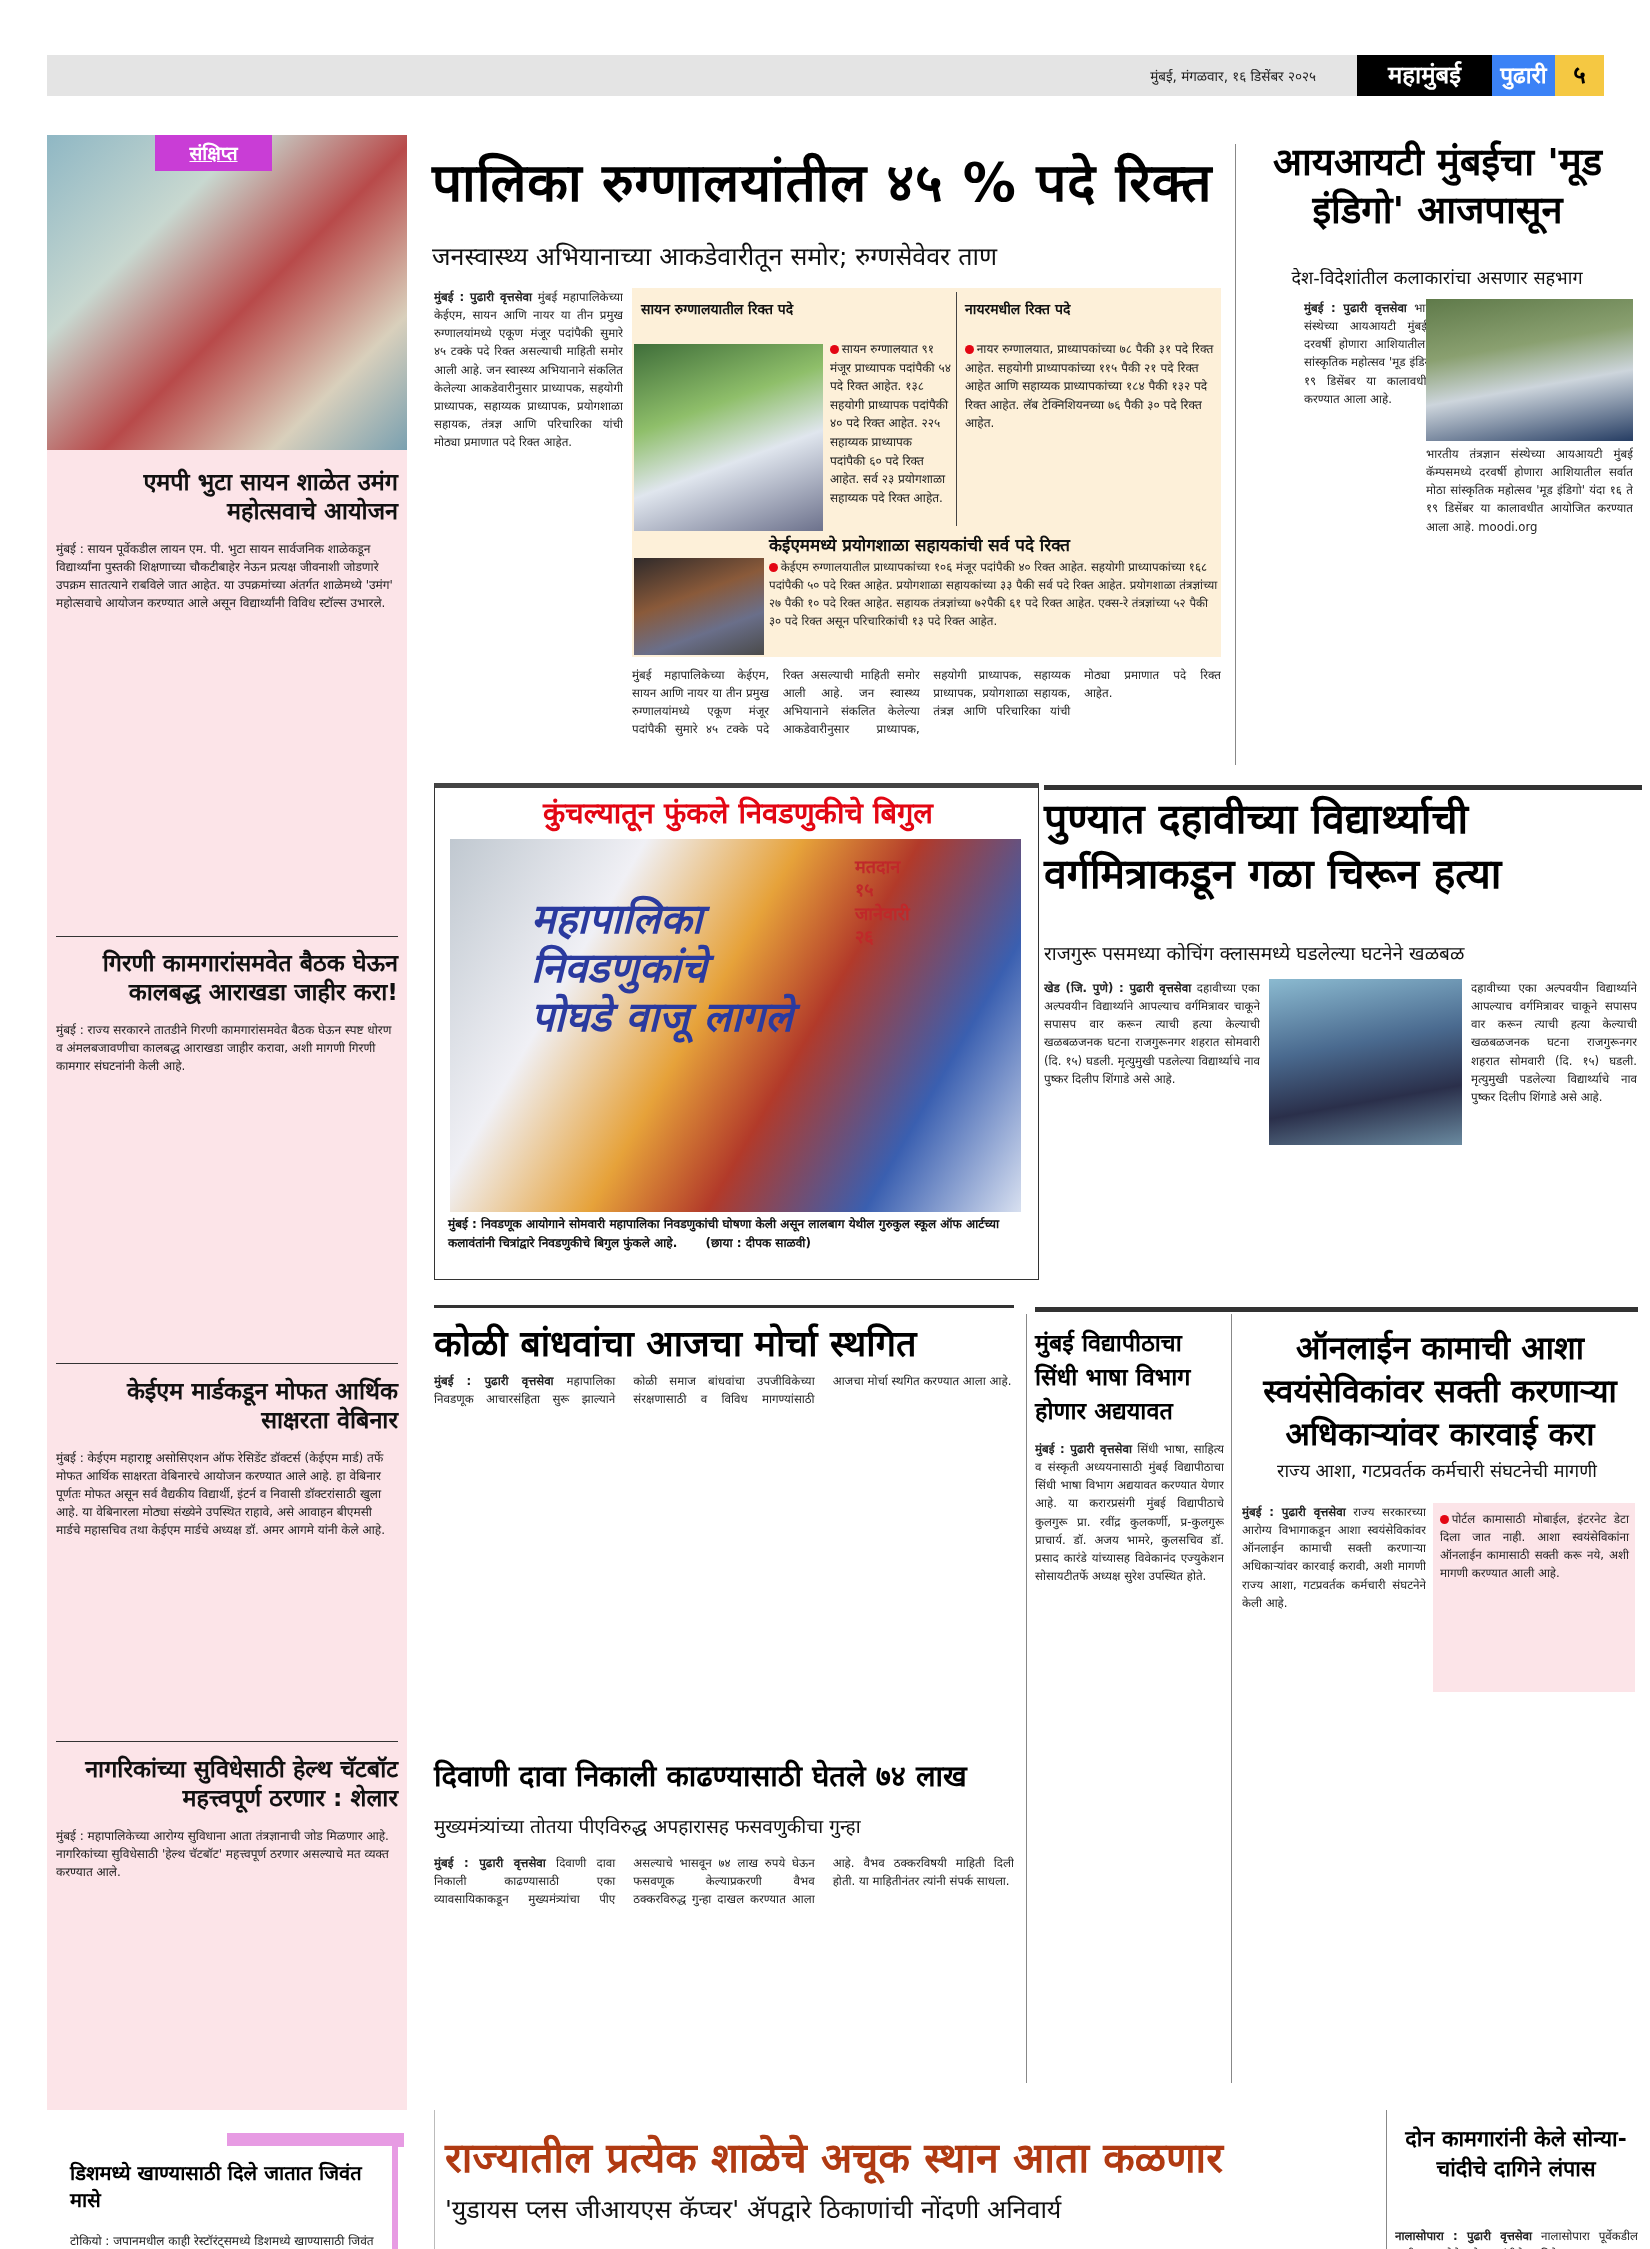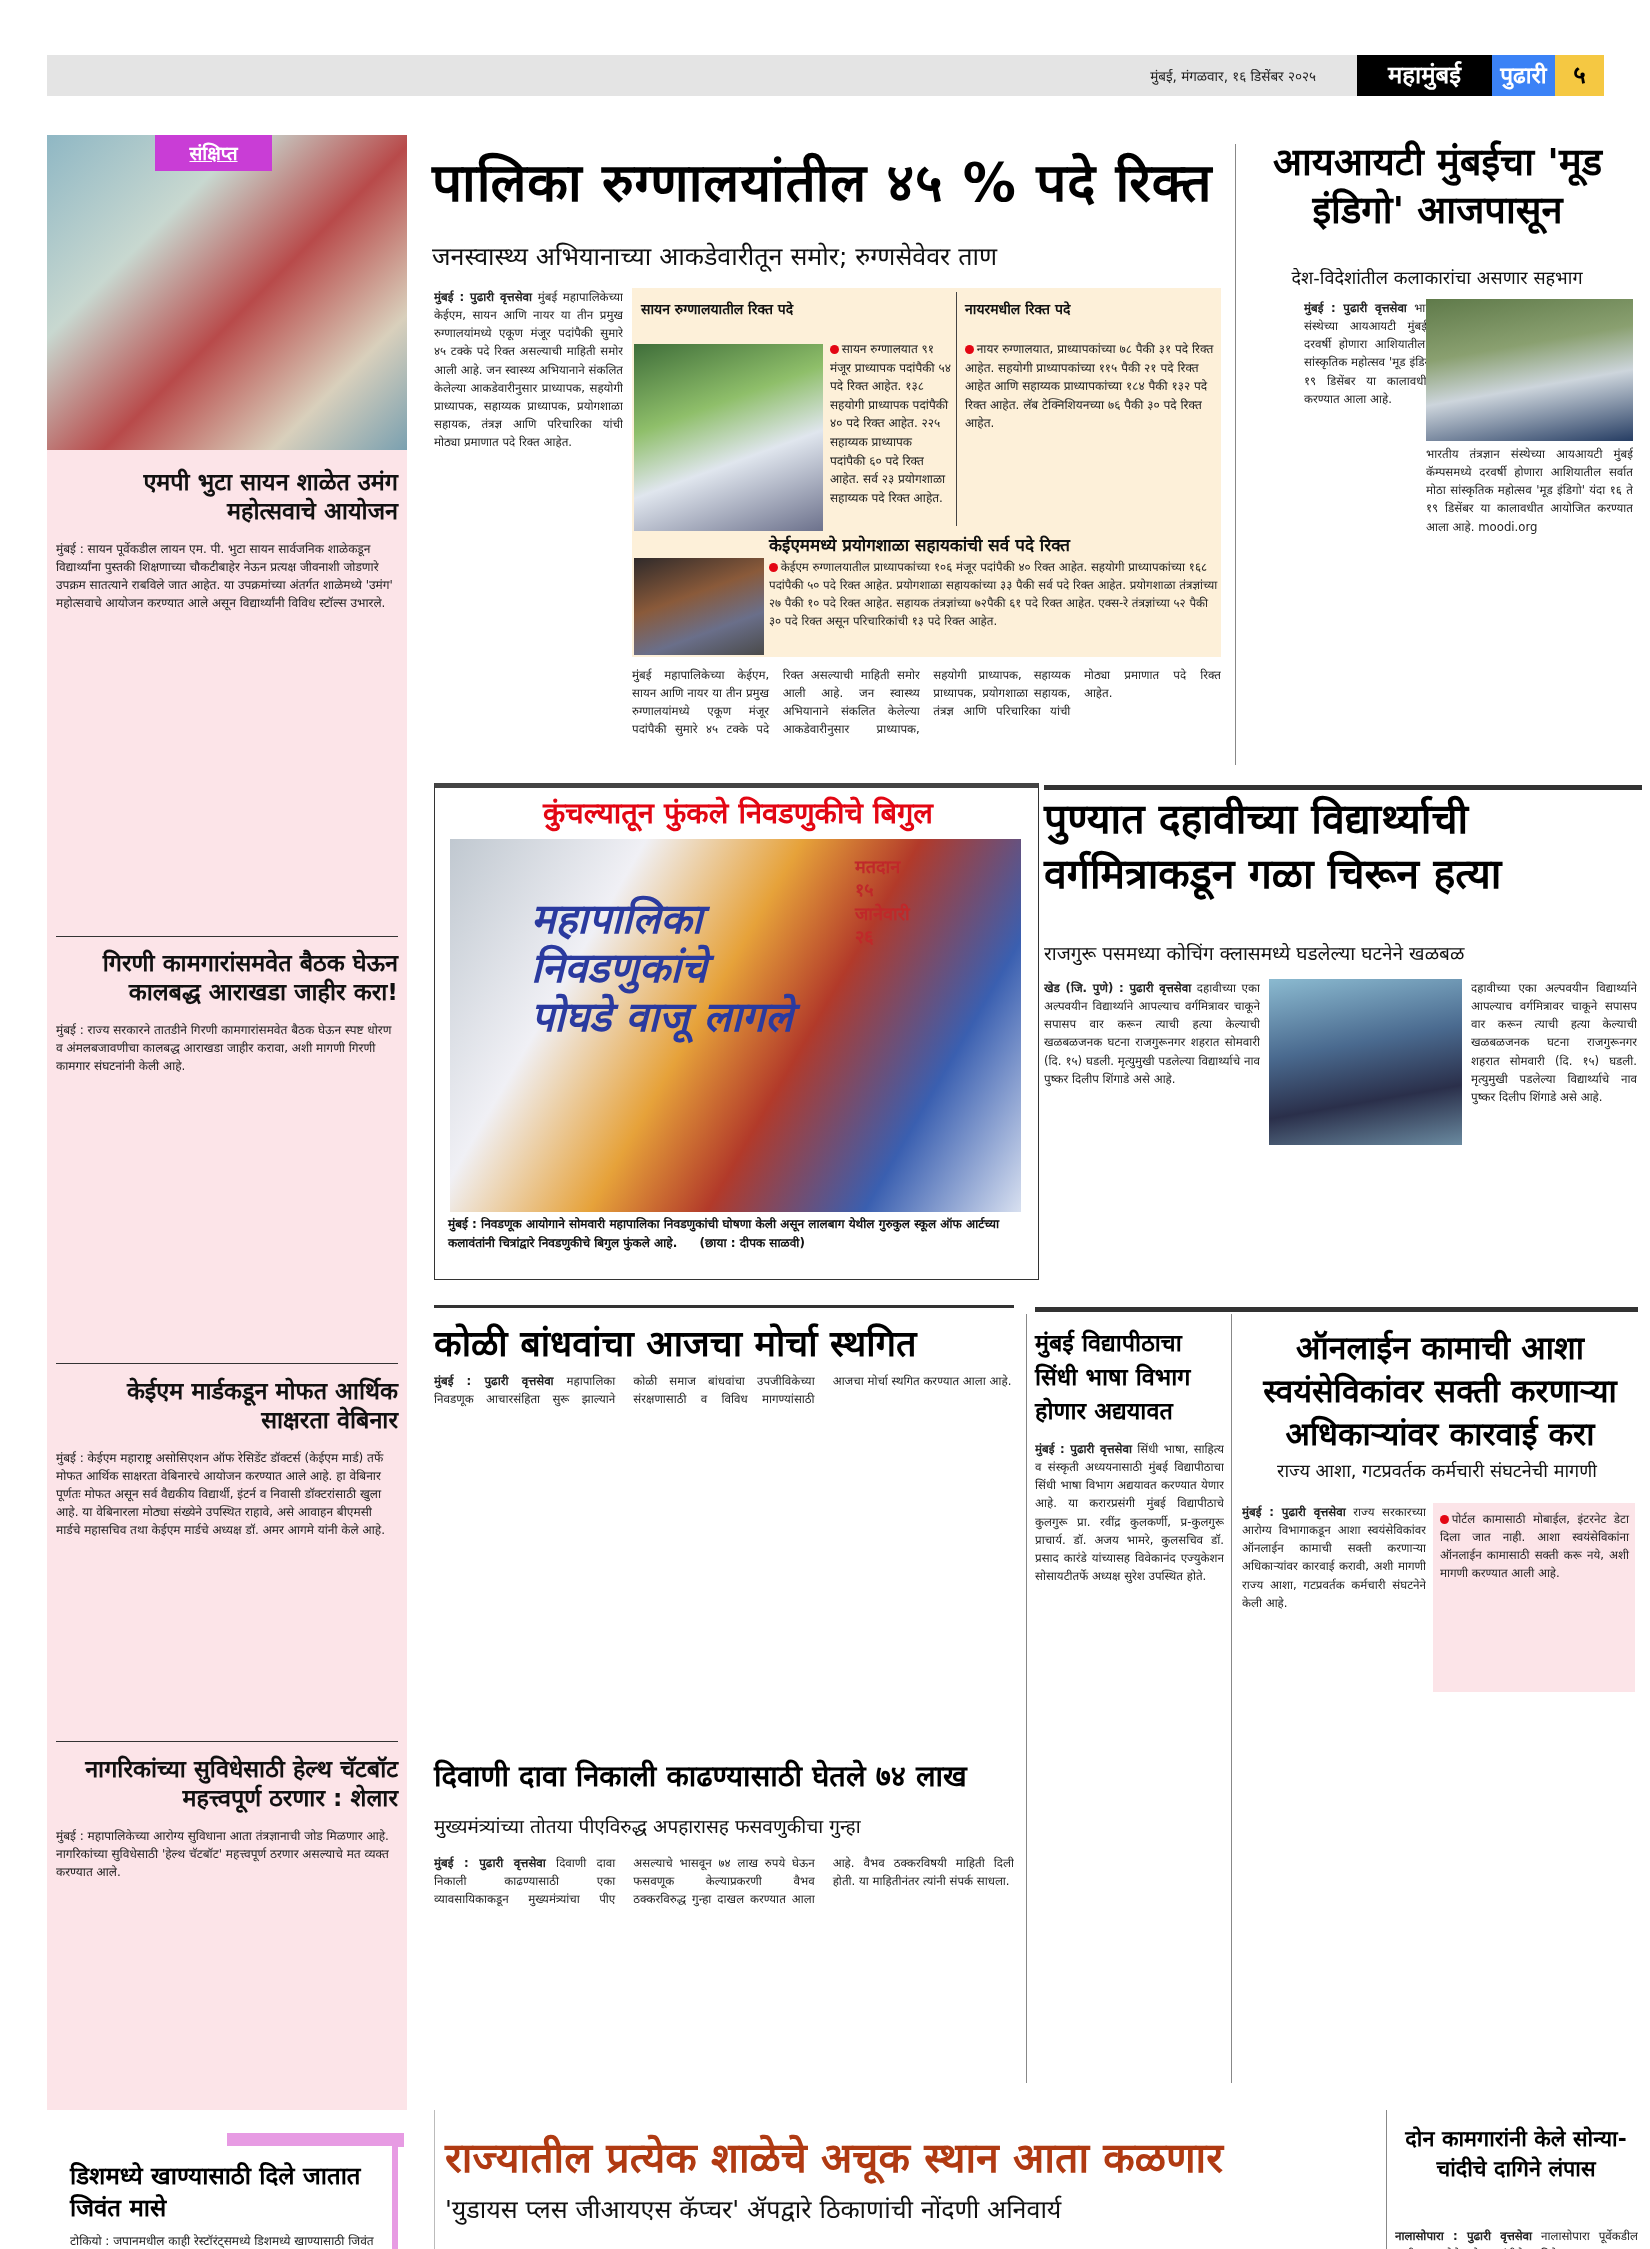--- a/index.html
+++ b/index.html
@@ -59,21 +59,21 @@
   .dawa-head { left: 434px; top: 1755px; width: 589px; font-size: 29px; font-weight: bold; color:#000; }
   .dawa-sub { left: 434px; top: 1813px; width: 589px; font-size: 19px; color:#111; }
 
   .school-head { left: 445px; top: 2128px; width: 945px; font-size: 41px; font-weight: bold; color:#b03a12; }
   .school-sub { left: 445px; top: 2191px; width: 945px; font-size: 25px; color:#111; }
 
   .gold-head { left: 1390px; top: 2124px; width: 252px; font-size: 21.6px; font-weight: bold; line-height: 1.4; text-align: center; color:#000; }
 
   .dish-box { left: 56px; top: 2146px; width: 342px; height: 414px; background: #fff; border-right: 6.3px solid #e79be3; border-top: 0; }
   .dish-bar { left: 227px; top: 2133px; width: 177px; height: 13.5px; background: #e79be3; }
-  .dish-head { left: 70px; top: 2160px; width: 315px; font-size: 24px; font-weight: bold; line-height: 1.35; color:#000; }
+  .dish-head { left: 70px; top: 2160px; width: 315px; font-size: 20px; font-weight: bold; line-height: 1.35; color:#000; }
 </style>
 </head>
 <body>
 
 <div class="abs masthead">
   <span class="mast-date">मुंबई, मंगळवार, १६ डिसेंबर २०२५</span>
   <span class="mast-section">महामुंबई</span>
   <span class="mast-brand">पुढारी</span>
   <span class="mast-page">५</span>
 </div>
@@ -143,21 +143,21 @@
   <span>moodi.org</span>
 </div>
 
 <div class="abs frame-box"></div>
 <div class="abs frame-head">कुंचल्यातून फुंकले निवडणुकीचे बिगुल</div>
 <div class="abs photo-painting"></div>
 <div class="abs painting-text1" style="width:270px;line-height:1.2">महापालिका निवडणुकांचे पोघडे वाजू लागले</div>
 <div class="abs" style="left:855px;top:855px;width:63px;font-size:18px;color:#c0282a;font-weight:bold;line-height:1.3">मतदान १५ जानेवारी २६</div>
 <div class="abs caption">
   <span>मुंबई : निवडणूक आयोगाने सोमवारी महापालिका निवडणुकांची घोषणा केली असून लालबाग येथील गुरुकुल स्कूल ऑफ आर्टच्या कलावंतांनी चित्रांद्वारे निवडणुकीचे बिगुल फुंकले आहे.</span>
-  <span style="margin-left:18px">(छाया : दीपक साळवी)</span>
+  <span style="margin-left:24px">(छाया : दीपक साळवी)</span>
 </div>
 
 <div class="rule-dark" style="left:1044px;top:785px;width:598px"></div>
 <div class="abs pune-head">पुण्यात दहावीच्या विद्यार्थ्याची वर्गमित्राकडून गळा चिरून हत्या</div>
 <div class="abs pune-sub">राजगुरू पसमध्या कोचिंग क्लासमध्ये घडलेल्या घटनेने खळबळ</div>
 <div class="body-col" style="left:1044px;top:979px;width:216px;height:301px;overflow:hidden">
   <span class="byline">खेड (जि. पुणे) : पुढारी वृत्तसेवा</span>
   <span>दहावीच्या एका अल्पवयीन विद्यार्थ्याने आपल्याच वर्गमित्रावर चाकूने सपासप वार करून त्याची हत्या केल्याची खळबळजनक घटना राजगुरूनगर शहरात सोमवारी (दि. १५) घडली. मृत्युमुखी पडलेल्या विद्यार्थ्याचे नाव पुष्कर दिलीप शिंगाडे असे आहे.</span>
 </div>
 <div class="abs photo-pune"></div>

